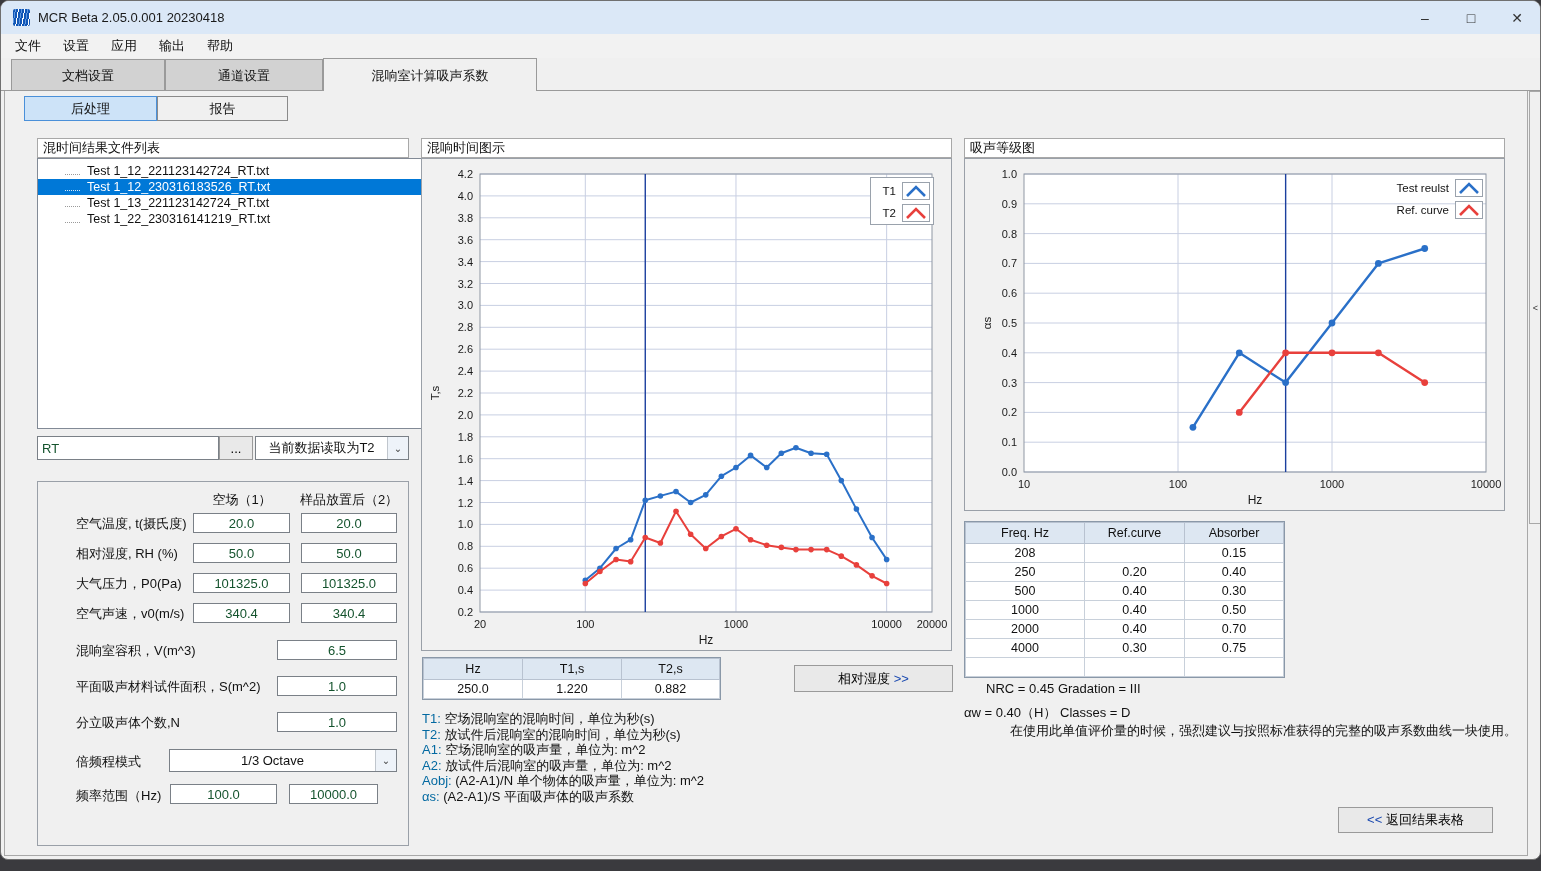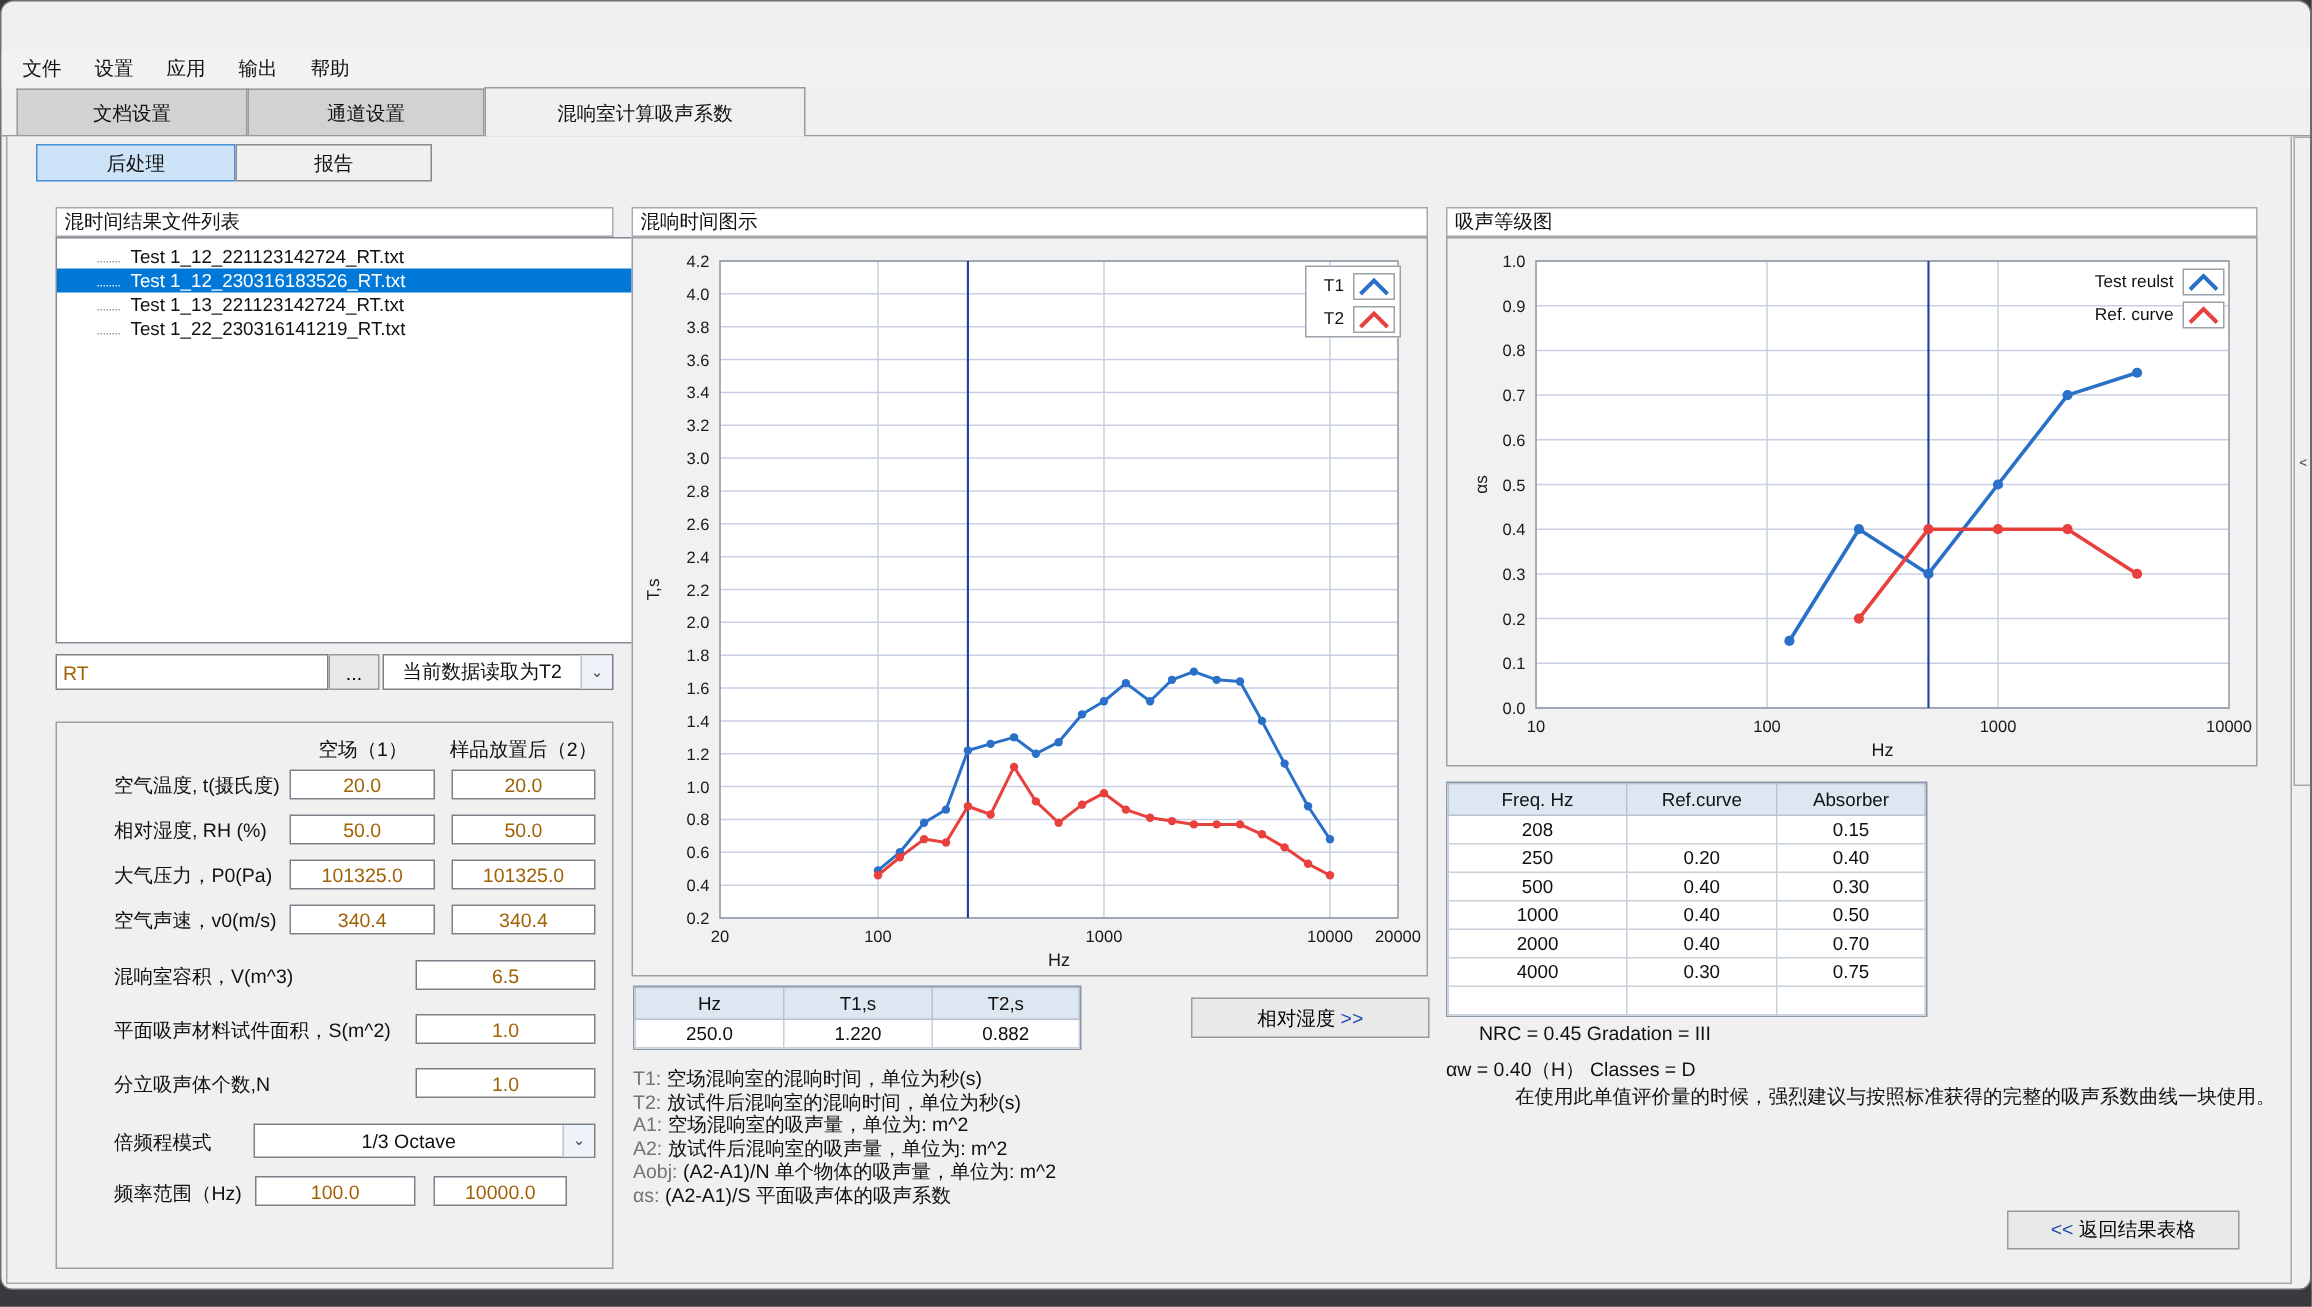--- a/index.html
+++ b/index.html
@@ -26,51 +26,60 @@
   .subtab.active{background:#cde3f8;border:1px solid #4a90d9;}
   .panel-hdr{background:#ffffff;border:1px solid #a8a8a8;box-sizing:border-box;font-size:13px;line-height:18px;padding-left:5px;}
   .sunkbox{background:#ffffff;border:1px solid #828a96;box-sizing:border-box;}
   .graybox{background:#f0f0f0;border:1px solid #9aa0a8;box-sizing:border-box;}
   
   .flist-item{height:16px;line-height:16px;font-size:12.5px;white-space:nowrap;display:flex;align-items:center;}
   .tree-dots{display:inline-block;width:15px;height:7px;margin:0 7px 0 27px;border-bottom:1px dotted #9a9a9a;}
   .flist-item.selected{background:#0078d7;color:#ffffff;}
   .flist-item.selected .tree-dots{border-bottom-color:#d8e8f8;}
   
-  .inp{background:#fff;border:1px solid #7a8087;box-sizing:border-box;font-size:13px;font-family:inherit;text-align:center;padding:0;color:#a16207;}
+  .inp{background:#fff;border:1px solid #7a8087;box-sizing:border-box;font-size:13px;font-family:inherit;text-align:center;padding:0;color:#14532d;}
   .inp.left{text-align:left;padding-left:4px;}
   .btn{background:#e9e9e9;border:1px solid #9a9a9a;box-sizing:border-box;text-align:center;font-size:13px;font-family:inherit;}
   .combo{background:#fff;border:1px solid #7a8087;box-sizing:border-box;font-size:13px;display:flex;align-items:center;}
   .combo .val{flex:1;text-align:center;}
   .combo .chev{width:20px;align-self:stretch;background:#eef3f9;border-left:1px solid #c0c6cd;display:flex;align-items:center;justify-content:center;font-size:10px;color:#444;}
   .lbl{font-size:13px;white-space:nowrap;}
   
   table.grid{border-collapse:collapse;background:#fff;font-size:12.5px;}
   table.grid th{background:#dde7f2;font-weight:normal;border:1px solid #b8c2d0;height:18px;}
   table.grid td{border:1px solid #c8d0da;height:16px;text-align:center;}
   .tbl-wrap{border:1px solid #8a98a8;background:#fff;}
   
   .note-line{font-size:13px;line-height:15.5px;white-space:nowrap;}
-  .note-term{color:#737373;}
+  .note-term{color:#0369a1;}
   
   .legend-box{background:#fff;border:1px solid #9aa2ac;}
   .leg-row{display:flex;align-items:center;justify-content:flex-end;gap:6px;height:22px;}
   .leg-txt{font-size:11.5px;}
   .leg-icon{width:26px;height:16px;border:1px solid #9aa2ac;background:#fff;display:flex;align-items:center;justify-content:center;}
   
   #splitter{background:#f0f0f0;border:1px solid #a8a8a8;box-sizing:border-box;display:flex;align-items:center;justify-content:center;font-size:9px;color:#333;}
   .arrows{color:#1a49b0;}
   svg text{font-family:"Liberation Sans","DejaVu Sans",sans-serif;}
 </style>
 </head>
 <body>
 
 <div id="app">
   <div id="win">
 
+    <div id="titlebar" class="abs">
+      <span class="app-icon"></span>
+      <span class="title-text">MCR Beta 2.05.0.001 20230418</span>
+      <span class="win-btns">
+        <span class="win-btn">–</span>
+        <span class="win-btn">□</span>
+        <span class="win-btn">✕</span>
+      </span>
+    </div>
 
     <div id="menubar" class="abs">
       <span class="menu-item">文件</span>
       <span class="menu-item">设置</span>
       <span class="menu-item">应用</span>
       <span class="menu-item">输出</span>
       <span class="menu-item">帮助</span>
     </div>
 
     <div id="tabstrip" class="abs">

